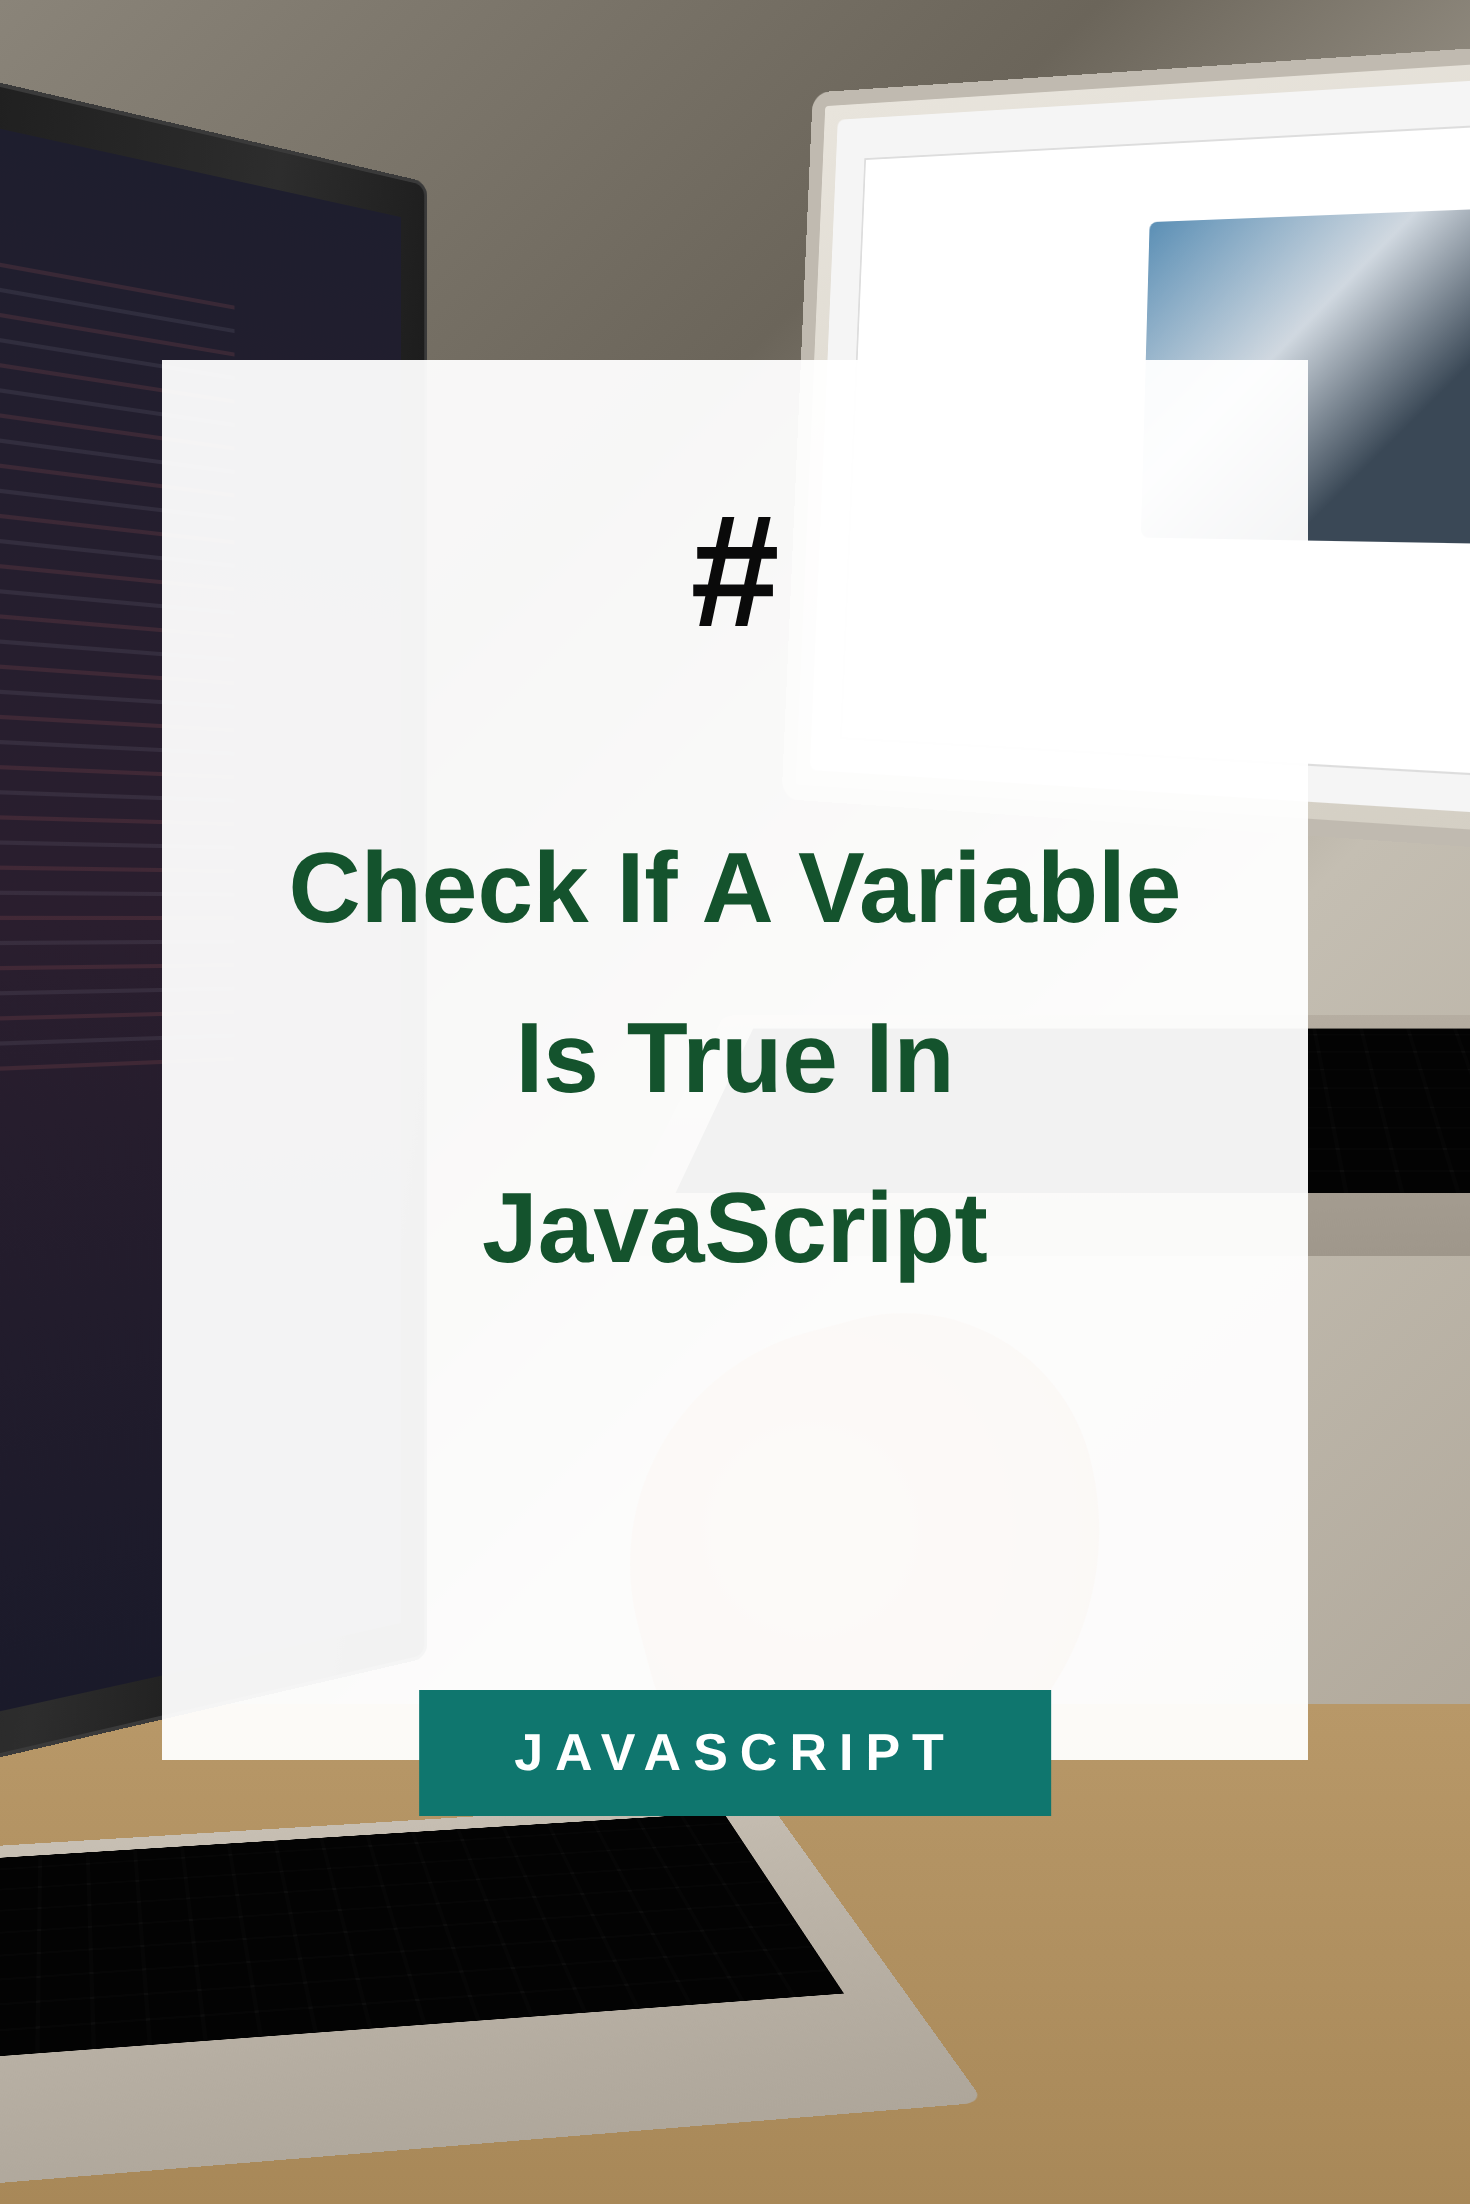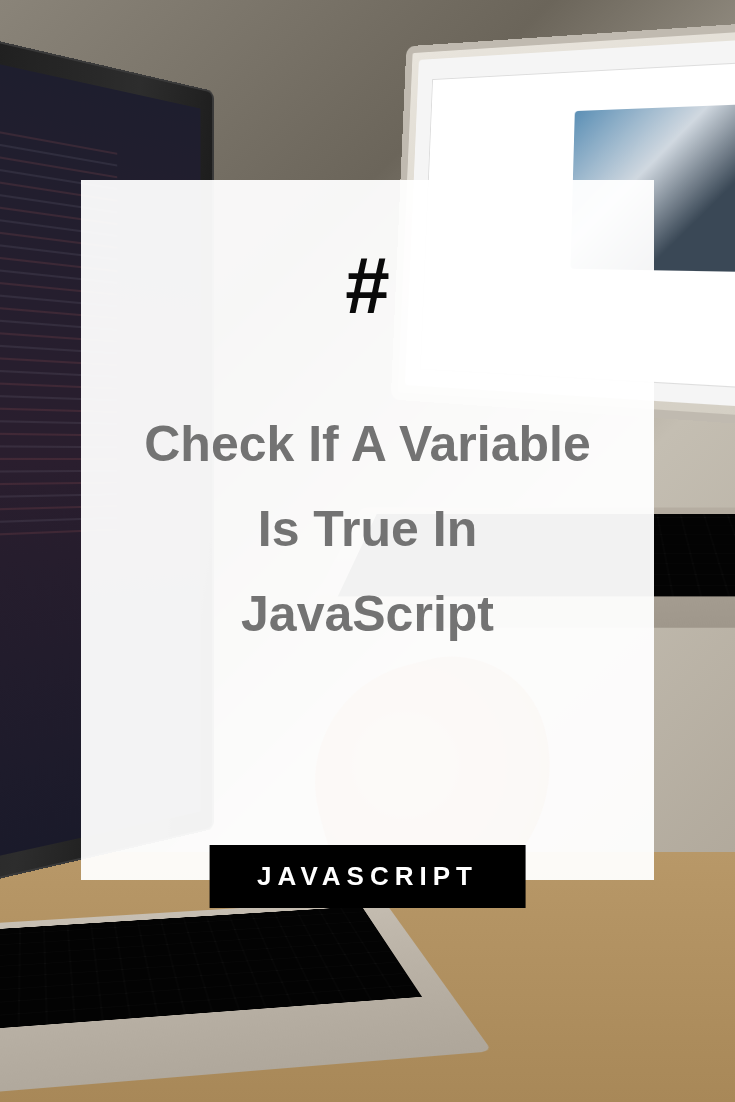--- a/index.html
+++ b/index.html
@@ -209,32 +209,32 @@
     .hash-symbol {
       font-size: 80px;
       font-weight: bold;
       color: #0a0a0a;
       margin-bottom: 70px;
     }
     
     .title {
       font-size: 50px;
       font-weight: bold;
-      color: #737373;
+      color: #14532d;
       text-align: center;
       line-height: 1.7;
       flex-grow: 1;
     }
     
     .badge {
       position: absolute;
       bottom: -28px;
       left: 50%;
       transform: translateX(-50%);
-      background: #000000;
+      background: #0f766e;
       color: #ffffff;
       padding: 16px 48px;
       font-size: 26px;
       font-weight: bold;
       letter-spacing: 6px;
       z-index: 11;
     }
   </style>
 </head>
 <body>

